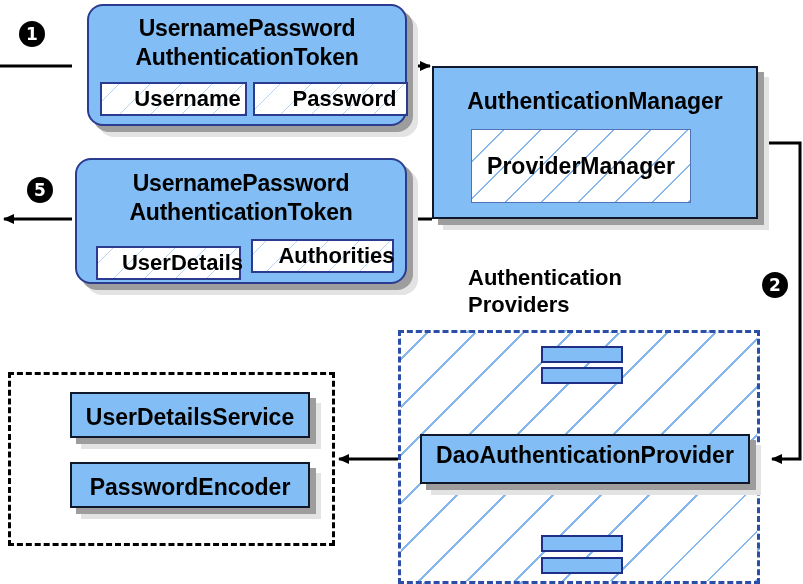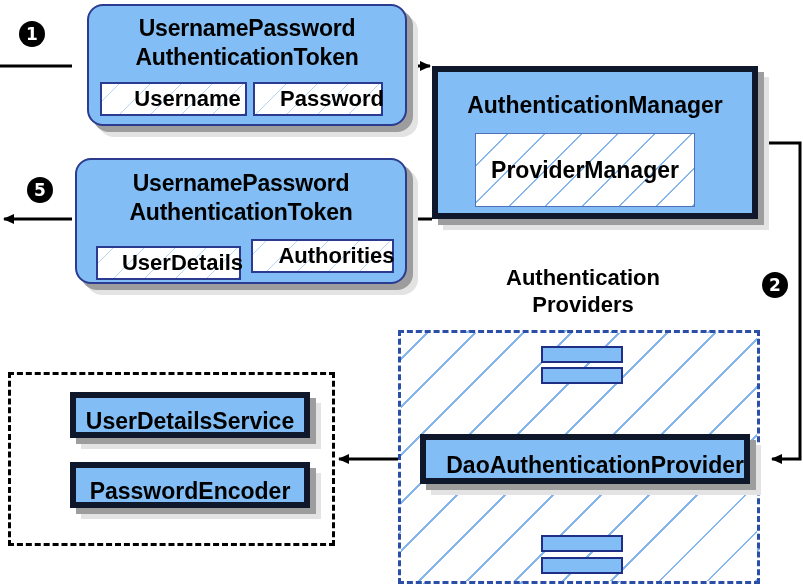--- a/index.html
+++ b/index.html
@@ -76,21 +76,21 @@
         rgba(255,255,255,0) 1px,
         rgba(255,255,255,0) 22px);
     padding-left: 28px;
   }
 
   
   .sq-box {
     position: absolute;
     box-sizing: border-box;
     background: #82BEF5;
-    border: 6px solid #0f172a;
+    border: 2px solid #0f172a;
     box-shadow: 6px 6px 0 0 #9d9d9d, 11px 11px 0 0 #e3e3e3;
   }
   .sq-title {
     position: absolute;
     left: 0; right: 0;
     text-align: center;
     font-size: 23px;
     font-weight: bold;
     color: #000000;
   }
@@ -139,21 +139,21 @@
   .mini-bar {
     position: absolute;
     box-sizing: border-box;
     background: #82BEF5;
     border: 2px solid #1F2F86;
   }
 
   
   .caption {
     position: absolute;
-    text-align: center;
+    text-align: left;
     font-size: 22px;
     font-weight: bold;
     color: #000000;
     line-height: 27px;
   }
 
   
   #wires {
     position: absolute;
     left: 0; top: 0;
@@ -202,21 +202,21 @@
   <div class="badge abs" style="left:27px; top:405px;">3</div>
   <div class="badge abs" style="left:27px; top:473px;">4</div>
   <div class="badge abs" style="left:27px; top:177px;">5</div>
 
   <div class="token-box" style="left:70px; top:4px; width:320px; height:122px;">
     <div class="token-title">
       <span>UsernamePassword</span><br>
       <span>AuthenticationToken</span>
     </div>
     <div class="token-slot" style="left:11px; top:76px; width:147px; height:34px;">Username</div>
-    <div class="token-slot" style="left:164px; top:76px; width:130px; height:34px;">Password</div>
+    <div class="token-slot" style="left:164px; top:76px; width:155px; height:34px;">Password</div>
   </div>
 
   <div class="token-box" style="left:58px; top:158px; width:332px; height:126px;">
     <div class="token-title" style="top:9px;">
       <span>UsernamePassword</span><br>
       <span>AuthenticationToken</span>
     </div>
     <div class="token-slot" style="left:19px; top:86px; width:145px; height:34px;">UserDetails</div>
     <div class="token-slot" style="left:174px; top:79px; width:143px; height:34px;">Authorities</div>
   </div>
@@ -233,21 +233,21 @@
 
   <div class="dashed-hatch" style="left:398px; top:330px; width:362px; height:254px;"></div>
 
   <div class="mini-bar" style="left:541px; top:346px; width:82px; height:17px;"></div>
   <div class="mini-bar" style="left:541px; top:367px; width:82px; height:17px;"></div>
 
   <div class="mini-bar" style="left:541px; top:535px; width:82px; height:17px;"></div>
   <div class="mini-bar" style="left:541px; top:557px; width:82px; height:17px;"></div>
 
   <div class="sq-box" style="left:420px; top:434px; width:330px; height:50px; box-shadow:6px 6px 0 0 #9d9d9d, 11px 11px 0 0 #e3e3e3;">
-    <div class="sq-title" style="top:12px;text-align:right;">DaoAuthenticationProvider</div>
+    <div class="sq-title" style="top:6px;">DaoAuthenticationProvider</div>
   </div>
 
   <div class="dashed-plain" style="left:8px; top:372px; width:327px; height:174px;"></div>
 
   <div class="sq-box" style="left:70px; top:392px; width:240px; height:46px;">
     <div class="sq-title" style="top:10px;">UserDetailsService</div>
   </div>
 
   <div class="sq-box" style="left:70px; top:462px; width:240px; height:46px;">
     <div class="sq-title" style="top:10px;">PasswordEncoder</div>

